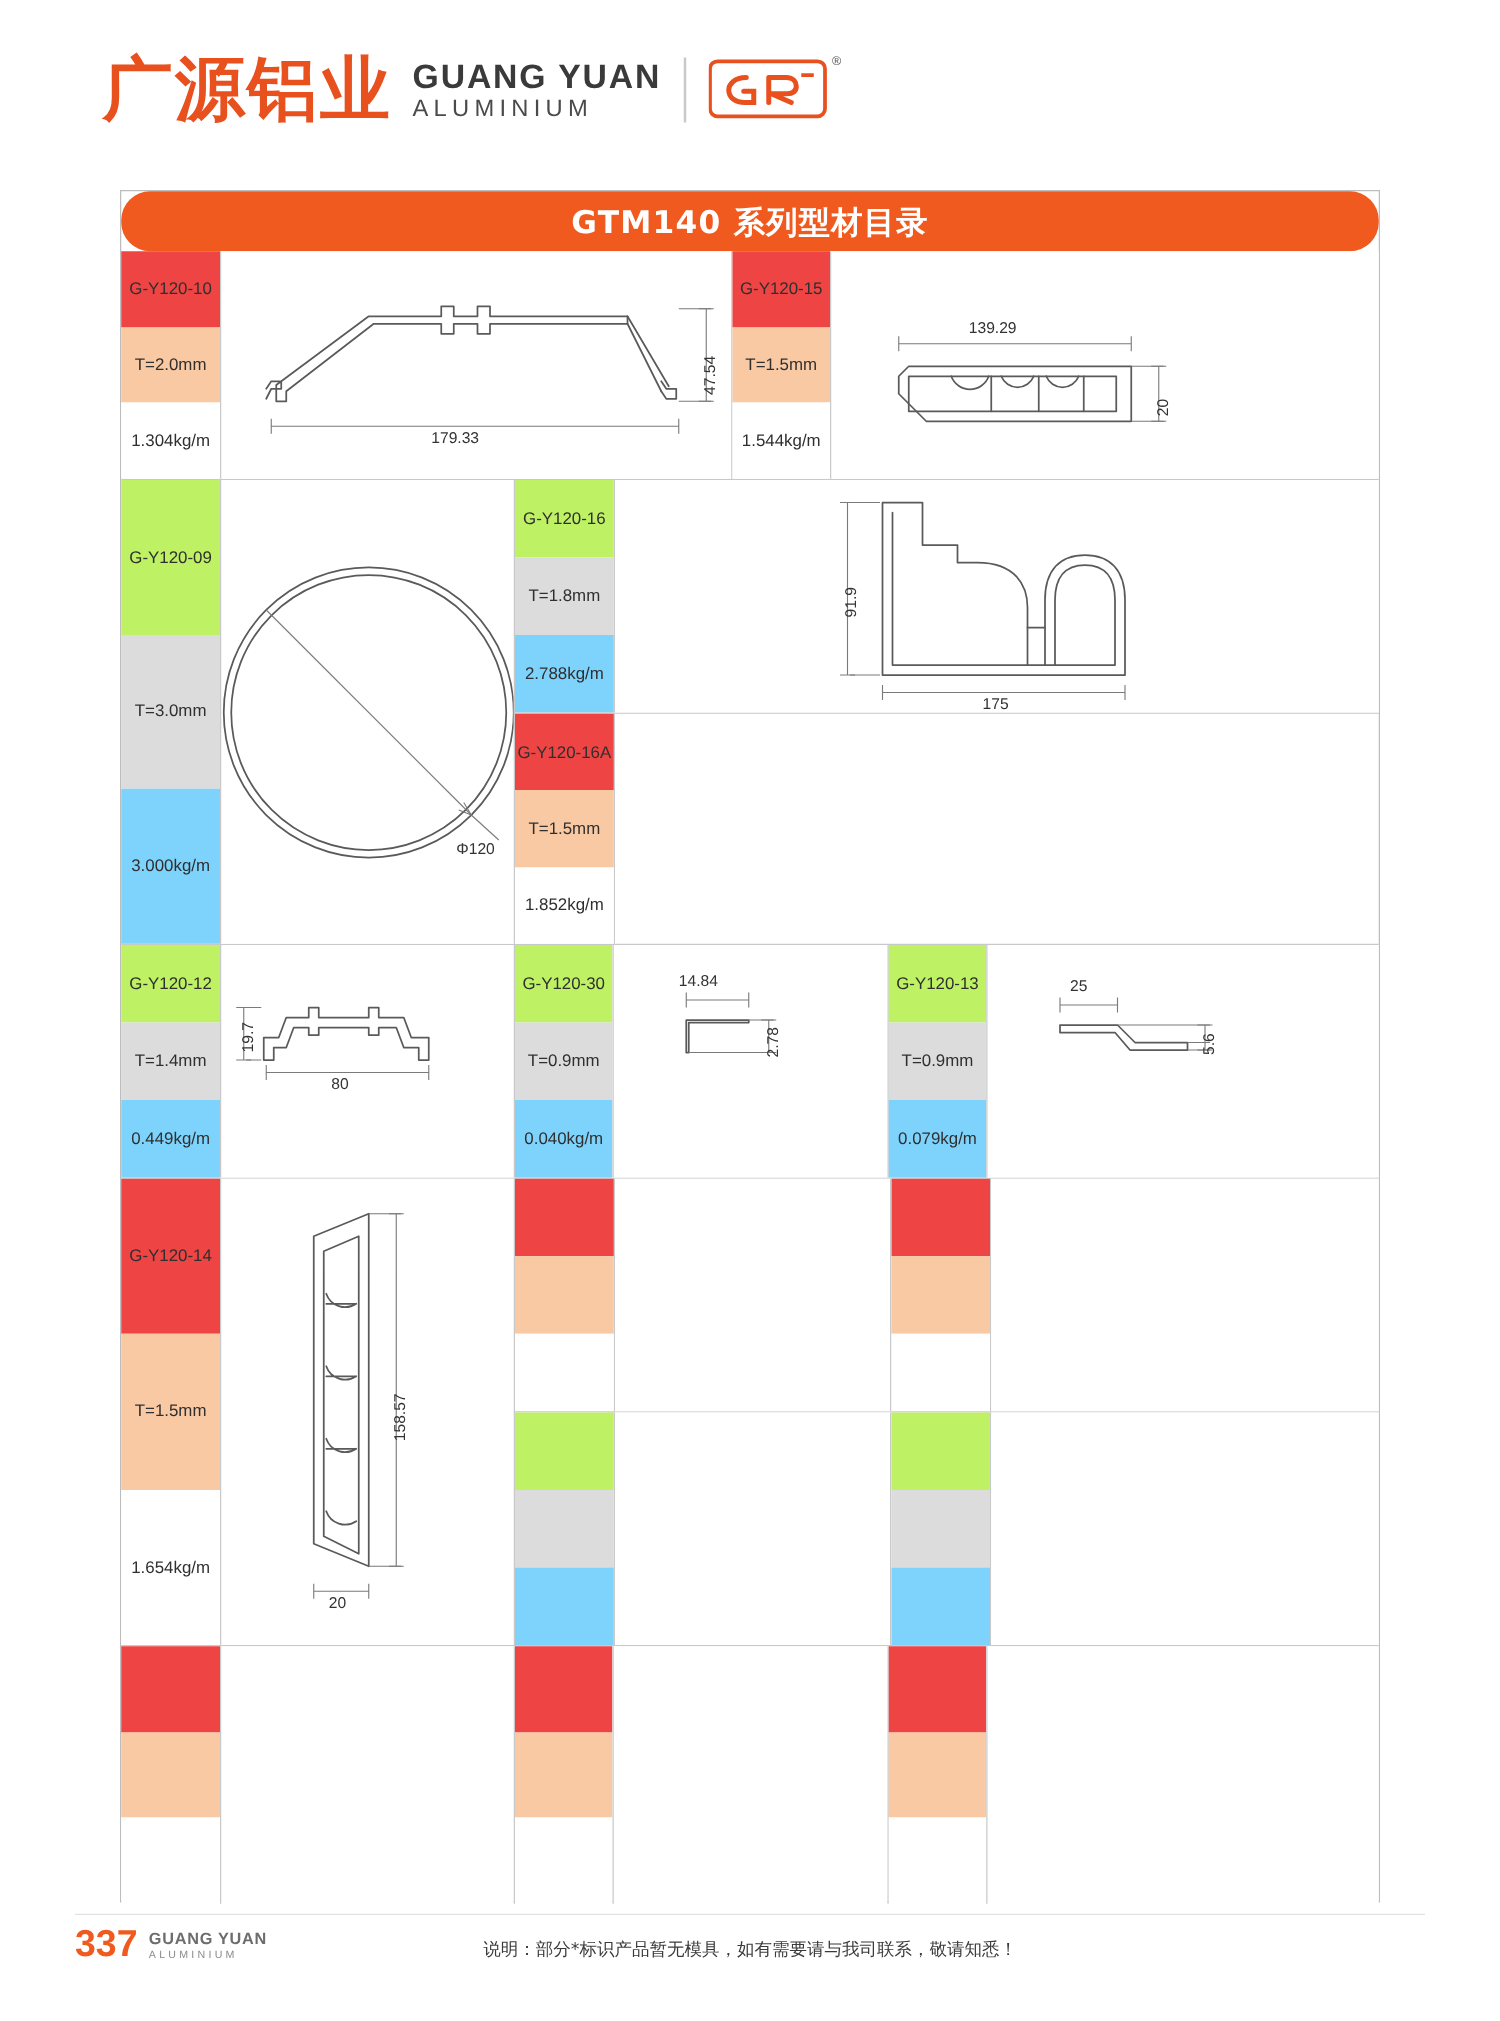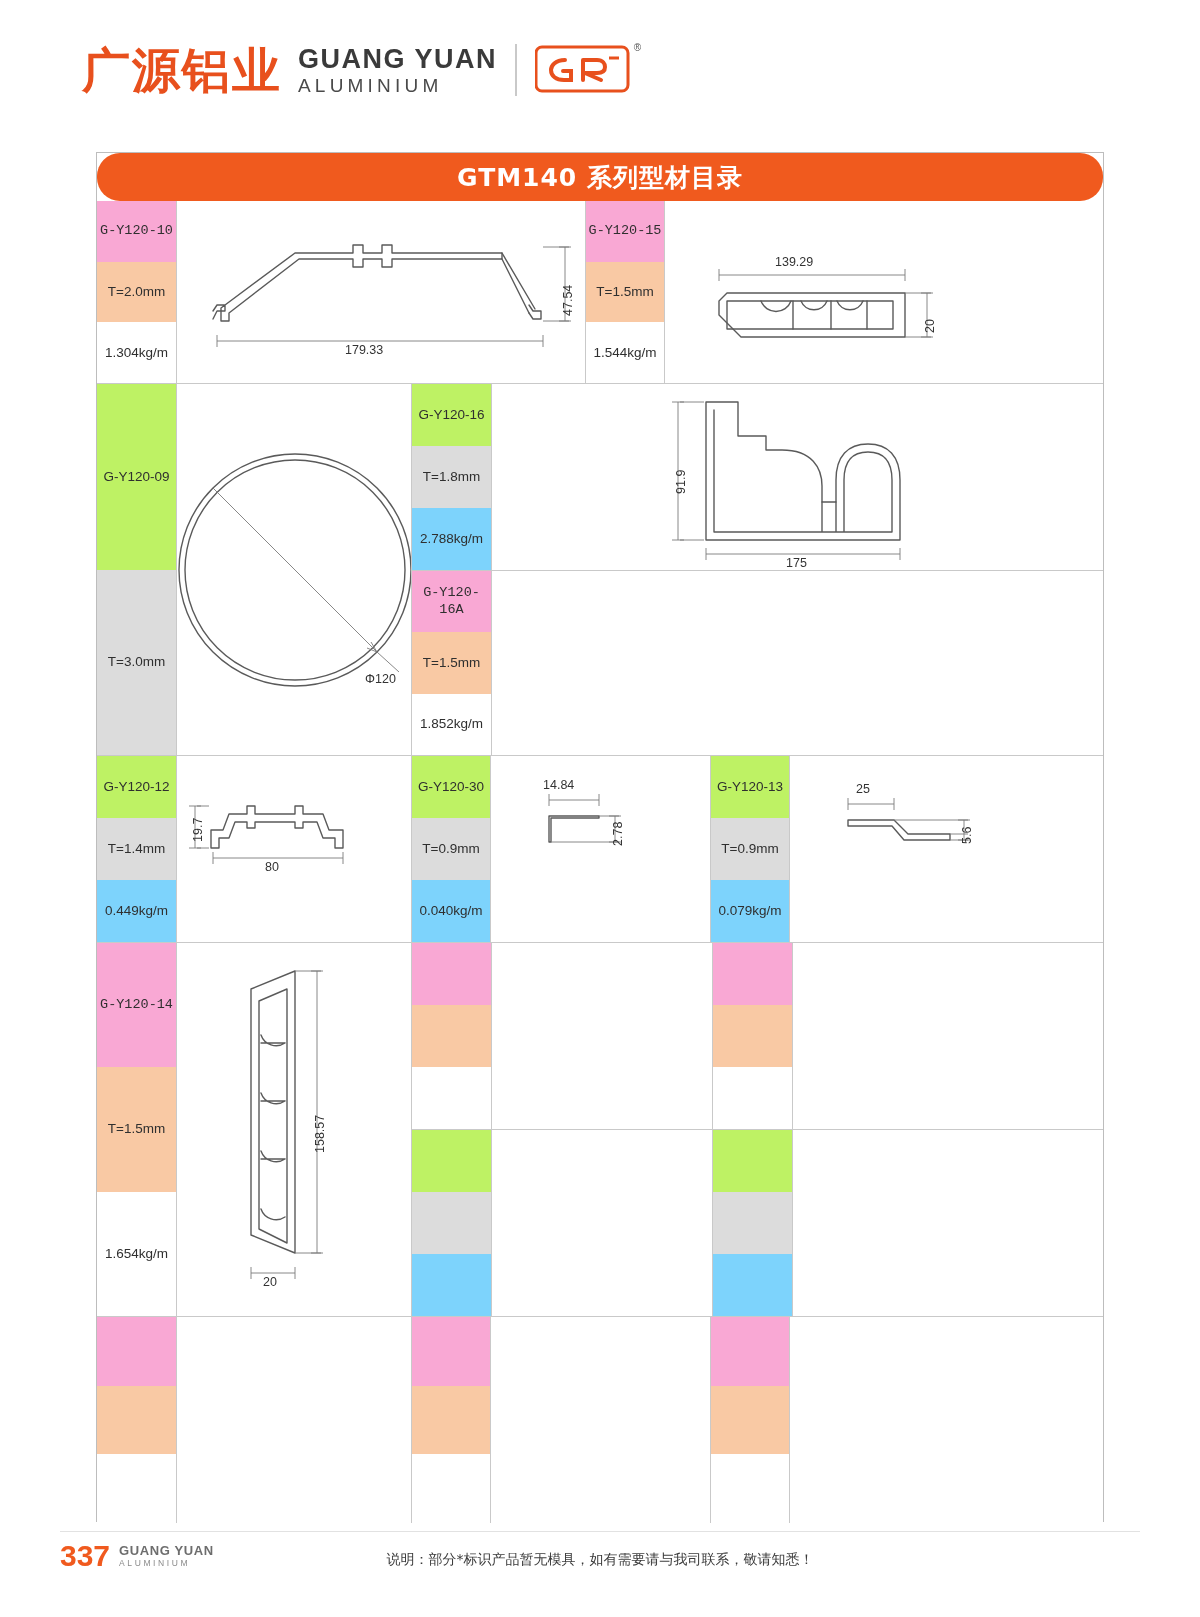--- a/index.html
+++ b/index.html
@@ -12,21 +12,21 @@
     overflow:hidden;
   }
   .page{position:relative;width:1200px;height:1617px;}
 
   
   .logo{
     position:absolute;left:82px;top:44px;display:flex;align-items:center;gap:0px;
   }
   .logo-cn{
     font-family:"DejaVu Sans","Liberation Sans",sans-serif;
-    font-weight:bold;font-size:48px;letter-spacing:2px;
+    font-weight:bold;font-size:56px;letter-spacing:2px;
     color:#e8501d;line-height:1;
   }
   .logo-en{margin-left:16px;line-height:1;}
   .logo-en .l1{
     font-size:27px;font-weight:bold;letter-spacing:1.5px;color:#3a3a3a;
     font-family:"Liberation Sans",sans-serif;
   }
   .logo-en .l2{
     font-size:19px;letter-spacing:4.2px;color:#4a4a4a;margin-top:3px;
     font-family:"Liberation Sans",sans-serif;
@@ -68,21 +68,21 @@
     width:79px;flex:0 0 79px;display:flex;flex-direction:column;
   }
   .lbl{
     flex:1;display:flex;align-items:center;justify-content:center;
     font-size:13.5px;color:#2f2f2f;text-align:center;line-height:1.2;
     font-family:"Liberation Sans",sans-serif;
   }
   .g1{background:#bef264;}
   .g2{background:#dcdcdc;}
   .g3{background:#7dd3fc;}
-  .o1{background:#f9a8d4;font-family:Liberation Mono, monospace;}
+  .o1{background:#ef4444;}
   .o2{background:#f9c9a4;}
   .o3{background:#ffffff;}
 
   .draw{flex:1;position:relative;background:#fff;overflow:hidden;}
 
   
   .dim{
     position:absolute;font-size:12.5px;color:#333;white-space:nowrap;
     font-family:"Liberation Sans",sans-serif;
   }
@@ -184,20 +184,21 @@
           <span class="dim" style="left:110px;top:54px">139.29</span>
           <span class="dim vert" style="left:258px;top:132px">20</span>
         </div>
       </div>
 
       <div class="row" style="height:372px">
 
         <div class="cell lblcol" style="width:79px;flex:0 0 79px">
           <div class="lbl g1">G-Y120-09</div>
           <div class="lbl g2">T=3.0mm</div>
+          <div class="lbl g3">3.000kg/m</div>
         </div>
 
         <div class="cell draw" style="flex:0 0 235px">
           <svg width="235" height="372" viewBox="0 0 235 372">
             <circle class="stroke" cx="118" cy="186" r="116"></circle>
             <circle class="stroke" cx="118" cy="186" r="110"></circle>
             <line class="thin" x1="36" y1="104" x2="200" y2="268"></line>
             <path class="thin" d="M200 268 L194 258 M200 268 L190 264"></path>
             <line class="thin" x1="200" y1="268" x2="222" y2="288"></line>
           </svg>

